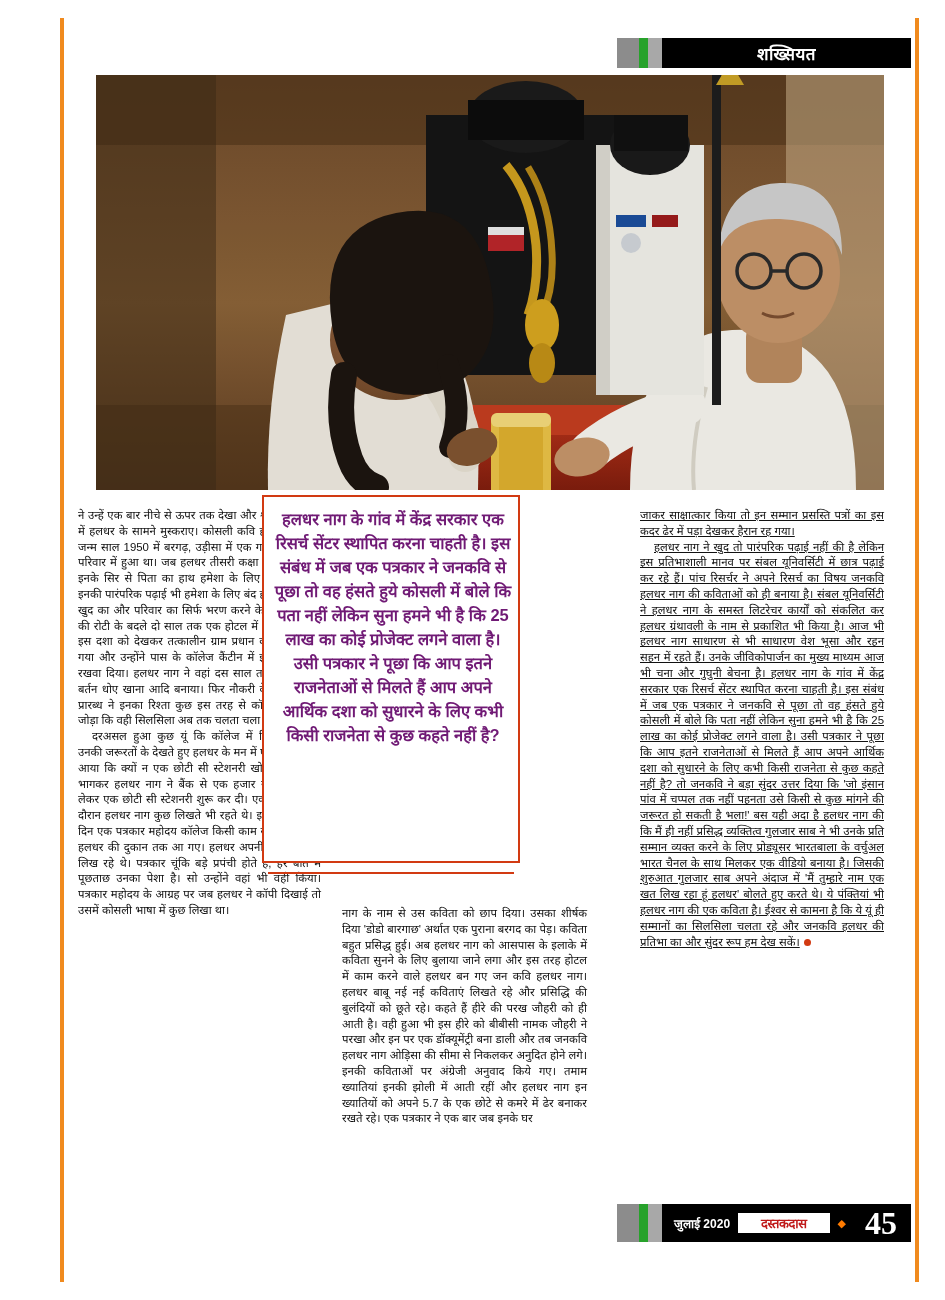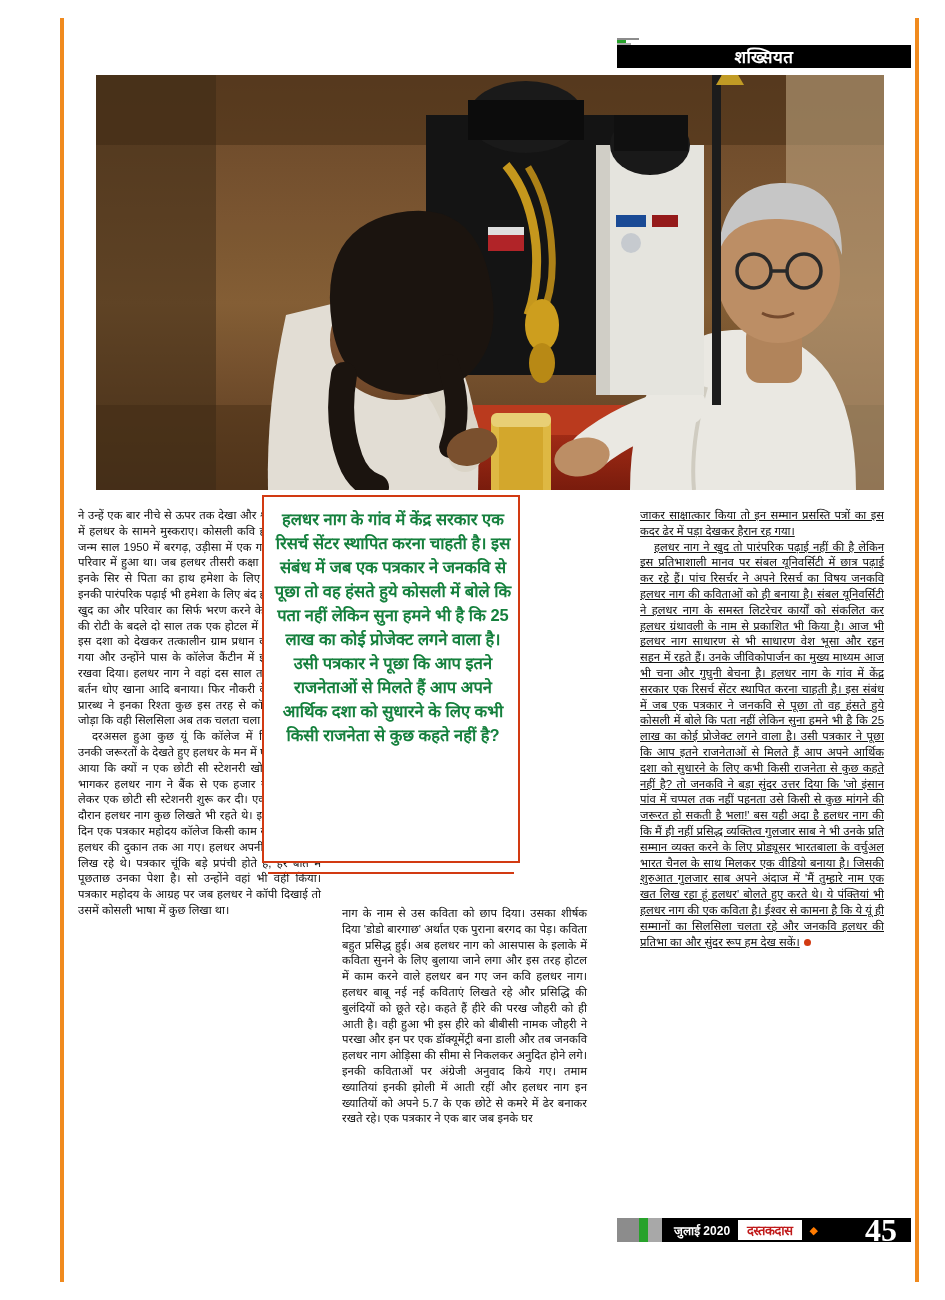--- a/index.html
+++ b/index.html
@@ -20,21 +20,21 @@
   }
 
   
   .header-bar {
     position: absolute;
     top: 38px;
     left: 617px;
     width: 294px;
     height: 30px;
     display: flex;
-    flex-direction: column;
+    flex-direction: row;
     align-items: stretch;
   }
   .hdr-seg {
     height: 100%;
   }
   .hdr-seg.gray { width: 22px; background: #8c8c8c; }
   .hdr-seg.green { width: 9px; background: #27a22b; }
   .hdr-seg.gray2 { width: 14px; background: #a8a8a8; }
   .hdr-seg.black {
     flex: 1;
@@ -108,21 +108,21 @@
   .pullquote {
     position: absolute;
     left: 262px;
     top: 495px;
     width: 258px;
     height: 368px;
     border: 2px solid #d23a12;
     box-sizing: border-box;
     background: #ffffff;
     padding: 10px 6px 8px 10px;
-    color: #15803d;
+    color: #701a75;
     font-size: 16.5px;
     line-height: 24px;
     font-weight: bold;
     text-align: center;
   }
   .pullquote .qtext { display: block; }
   .quote-underline {
     position: absolute;
     left: 268px;
     top: 872px;
@@ -141,21 +141,21 @@
     margin-left: 4px;
     vertical-align: middle;
   }
 
   
   .footer {
     position: absolute;
     left: 617px;
     bottom: 58px;
     width: 294px;
-    height: 24px;
+    height: 38px;
     display: flex;
     align-items: stretch;
   }
   .ft-seg.gray { width: 22px; background: #8c8c8c; }
   .ft-seg.green { width: 9px; background: #27a22b; }
   .ft-seg.gray2 { width: 14px; background: #a8a8a8; }
   .ft-seg.black {
     flex: 1;
     background: #000000;
     display: flex;
@@ -167,21 +167,21 @@
   .ft-date {
     font-size: 12px;
     font-weight: bold;
     color: #ffffff;
   }
   .ft-logo {
     background: #ffffff;
     color: #c01a1a;
     font-size: 13px;
     font-weight: bold;
-    padding: 1px 9px;
+    padding: 1px 23px;
     letter-spacing: -0.5px;
     font-family: "Liberation Serif", serif;
   }
   .ft-star {
     color: #ff7b00;
     font-size: 11px;
   }
   .ft-page {
     margin-left: auto;
     margin-right: 14px;

